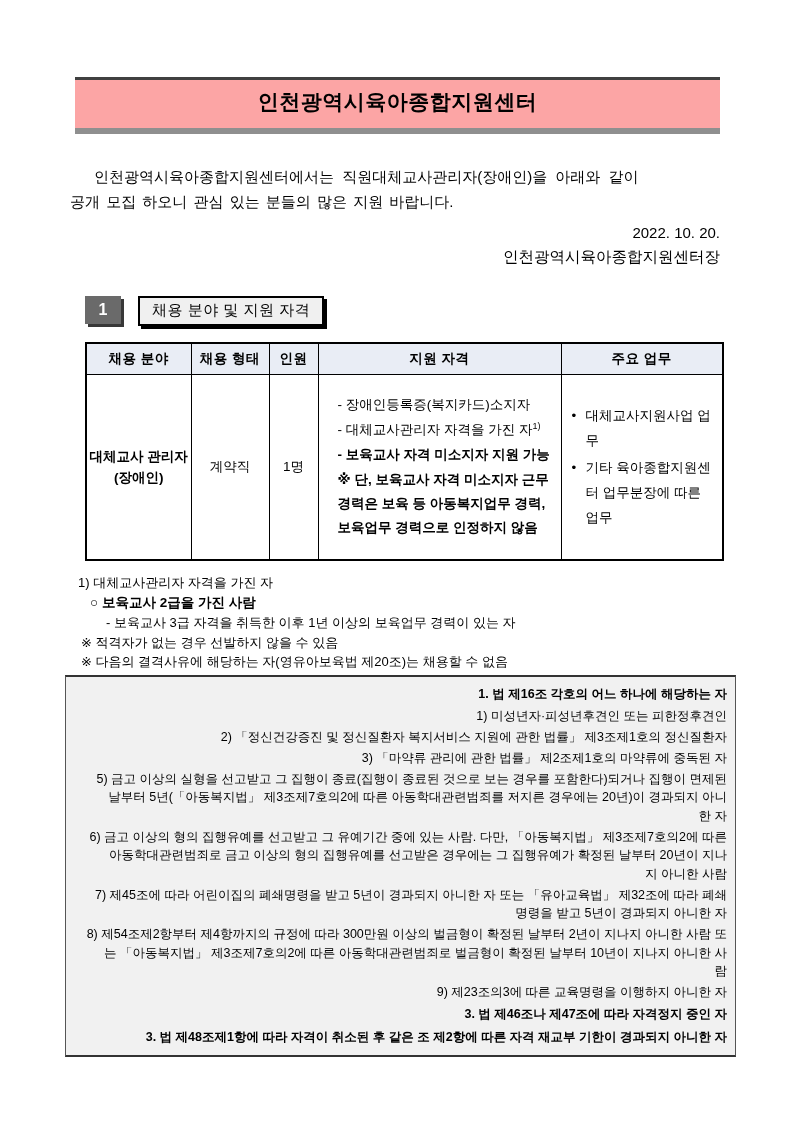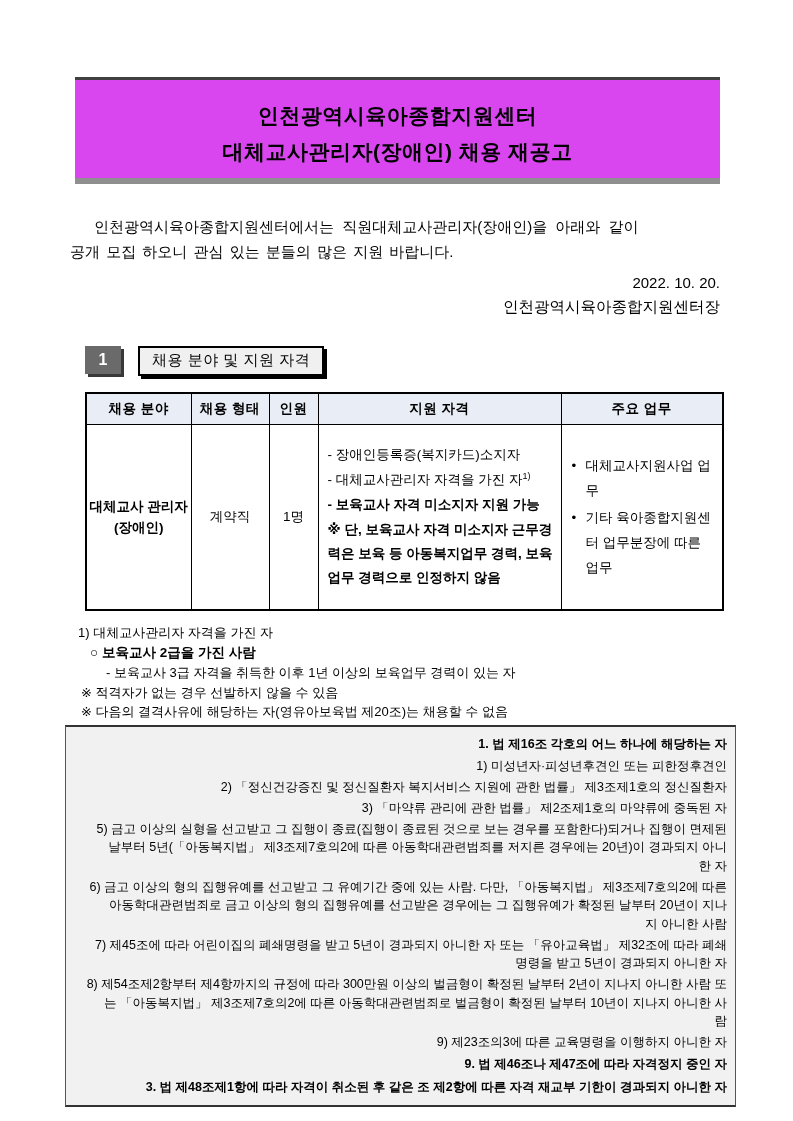--- a/index.html
+++ b/index.html
@@ -7,24 +7,24 @@
   body {
     width:793px; height:1121px;
     font-family:"Liberation Sans","DejaVu Sans",sans-serif;
     color:#000; position:relative; overflow:hidden;
   }
   .page { position:absolute; inset:0; }
 
   
   .title-box {
     margin:77px 73px 0 75px;
-    background:#d946ef;
+    background:#fca5a5;
     border-top:3px solid #404040;
     border-bottom:6px solid #8f8f8f;
-    padding:18px 0 8px;
+    padding:4px 0 8px;
     text-align:center;
   }
   .title-line {
     font-size:21px; font-weight:bold; line-height:36px;
     letter-spacing:0.5px; color:#000;
   }
 
   
   .intro { margin:30px 72px 0 70px; font-size:15px; line-height:25px; }
   .intro-line1 { text-indent:24px; word-spacing:4px; }
@@ -53,21 +53,21 @@
   }
   table.recruit th, table.recruit td { border:1px solid #000; }
   table.recruit th {
     background:#e9edf5; font-size:13.5px; font-weight:bold;
     padding:6px 2px; letter-spacing:0.5px;
   }
   col.c1{width:105px} col.c2{width:78px} col.c3{width:49px} col.c4{width:243px} col.c5{width:162px}
   td.cell-center { text-align:center; vertical-align:middle; font-size:13.5px; }
   td.cell-field { font-weight:bold; line-height:21px; }
   tr.body-row { height:185px; }
-  td.cell-qual { vertical-align:middle; padding:10px 8px 10px 9px; font-size:13.5px; }
+  td.cell-qual { vertical-align:middle; padding:10px 8px 10px 19px; font-size:13.5px; }
   .qual-item { line-height:24px; margin:1px 0; }
   .qual-bold { font-weight:bold; }
   .qual-item sup { font-size:9px; vertical-align:super; line-height:0; }
   td.cell-duty { vertical-align:middle; padding:8px 6px 8px 10px; font-size:13.5px; }
   .duty-item { display:flex; line-height:25px; margin:2px 0; }
   .duty-bullet { width:14px; flex:0 0 14px; text-align:left; }
   .duty-text { flex:1; }
 
   
   .notes { margin:12px 60px 0 73px; font-size:13px; }
@@ -92,21 +92,20 @@
   .legal-lv0 { font-weight:bold; padding-left:2px; line-height:20px; }
   .legal-lv1 { padding-left:29px; text-indent:-17px; }
 </style>
 </head>
 <body>
 
 <div class="page">
 
   <div class="title-box">
     <div class="title-line">인천광역시육아종합지원센터</div>
-    <div class="title-line">대체교사관리자(장애인) 채용 재공고</div>
   </div>
 
   <div class="intro">
     <div class="intro-line1">인천광역시육아종합지원센터에서는 직원대체교사관리자(장애인)을 아래와 같이</div>
     <div class="intro-line2">공개 모집 하오니 관심 있는 분들의 많은 지원 바랍니다.</div>
   </div>
   <div class="date-text">2022. 10. 20.</div>
   <div class="signature-text">인천광역시육아종합지원센터장</div>
 
   <div class="section-header">
@@ -170,17 +169,17 @@
   <div class="legal-box">
     <div class="legal-item legal-lv0">1. 법 제16조 각호의 어느 하나에 해당하는 자</div>
     <div class="legal-item legal-lv1">1) 미성년자·피성년후견인 또는 피한정후견인</div>
     <div class="legal-item legal-lv1">2) 「정신건강증진 및 정신질환자 복지서비스 지원에 관한 법률」 제3조제1호의 정신질환자</div>
     <div class="legal-item legal-lv1">3) 「마약류 관리에 관한 법률」 제2조제1호의 마약류에 중독된 자</div>
     <div class="legal-item legal-lv1">5) 금고 이상의 실형을 선고받고 그 집행이 종료(집행이 종료된 것으로 보는 경우를 포함한다)되거나 집행이 면제된 날부터 5년(「아동복지법」 제3조제7호의2에 따른 아동학대관련범죄를 저지른 경우에는 20년)이 경과되지 아니한 자</div>
     <div class="legal-item legal-lv1">6) 금고 이상의 형의 집행유예를 선고받고 그 유예기간 중에 있는 사람. 다만, 「아동복지법」 제3조제7호의2에 따른 아동학대관련범죄로 금고 이상의 형의 집행유예를 선고받은 경우에는 그 집행유예가 확정된 날부터 20년이 지나지 아니한 사람</div>
     <div class="legal-item legal-lv1">7) 제45조에 따라 어린이집의 폐쇄명령을 받고 5년이 경과되지 아니한 자 또는 「유아교육법」 제32조에 따라 폐쇄명령을 받고 5년이 경과되지 아니한 자</div>
     <div class="legal-item legal-lv1">8) 제54조제2항부터 제4항까지의 규정에 따라 300만원 이상의 벌금형이 확정된 날부터 2년이 지나지 아니한 사람 또는 「아동복지법」 제3조제7호의2에 따른 아동학대관련범죄로 벌금형이 확정된 날부터 10년이 지나지 아니한 사람</div>
     <div class="legal-item legal-lv1">9) 제23조의3에 따른 교육명령을 이행하지 아니한 자</div>
-    <div class="legal-item legal-lv0">9. 법 제46조나 제47조에 따라 자격정지 중인 자</div>
+    <div class="legal-item legal-lv0">3. 법 제46조나 제47조에 따라 자격정지 중인 자</div>
     <div class="legal-item legal-lv0">3. 법 제48조제1항에 따라 자격이 취소된 후 같은 조 제2항에 따른 자격 재교부 기한이 경과되지 아니한 자</div>
   </div>
 
 </div>
 
 </body></html>

